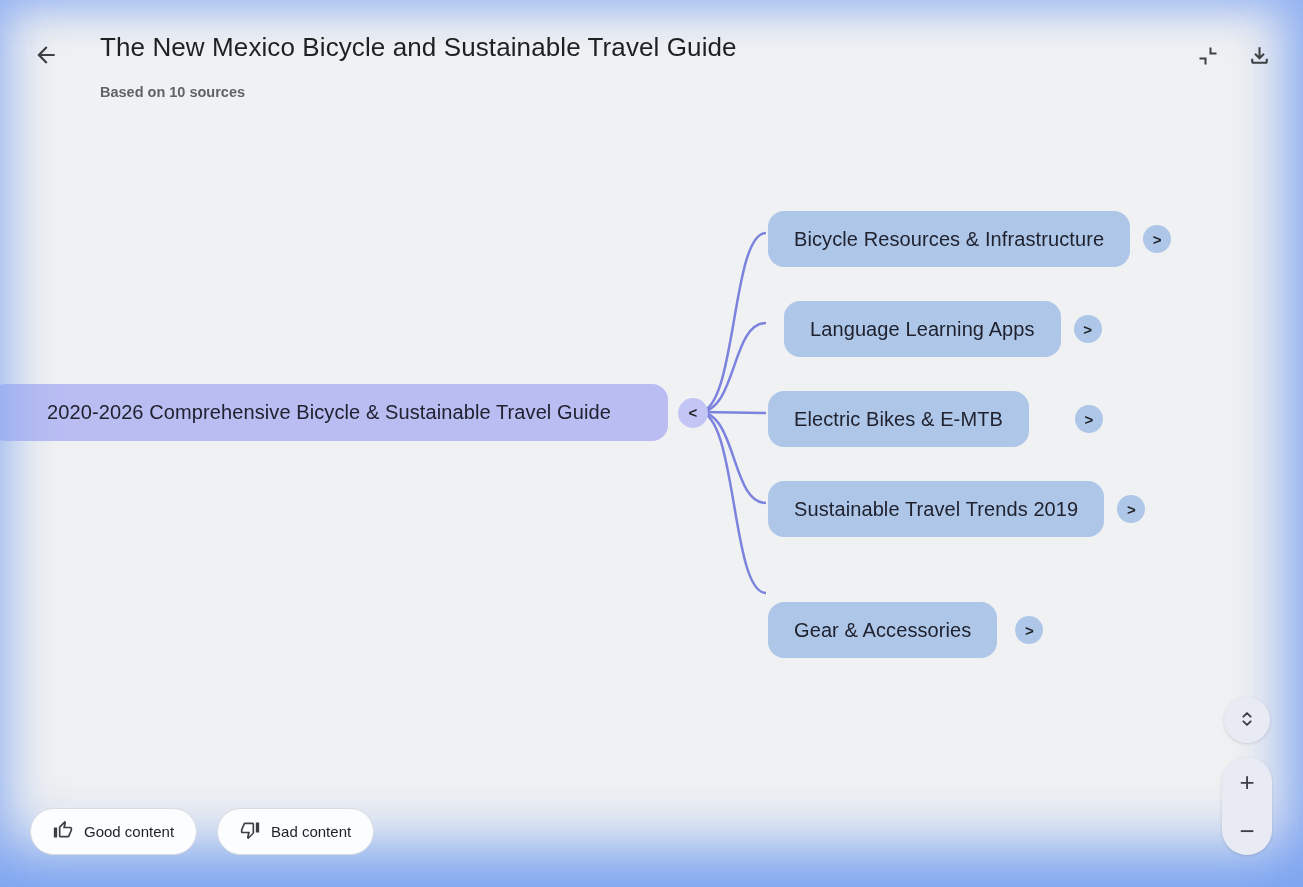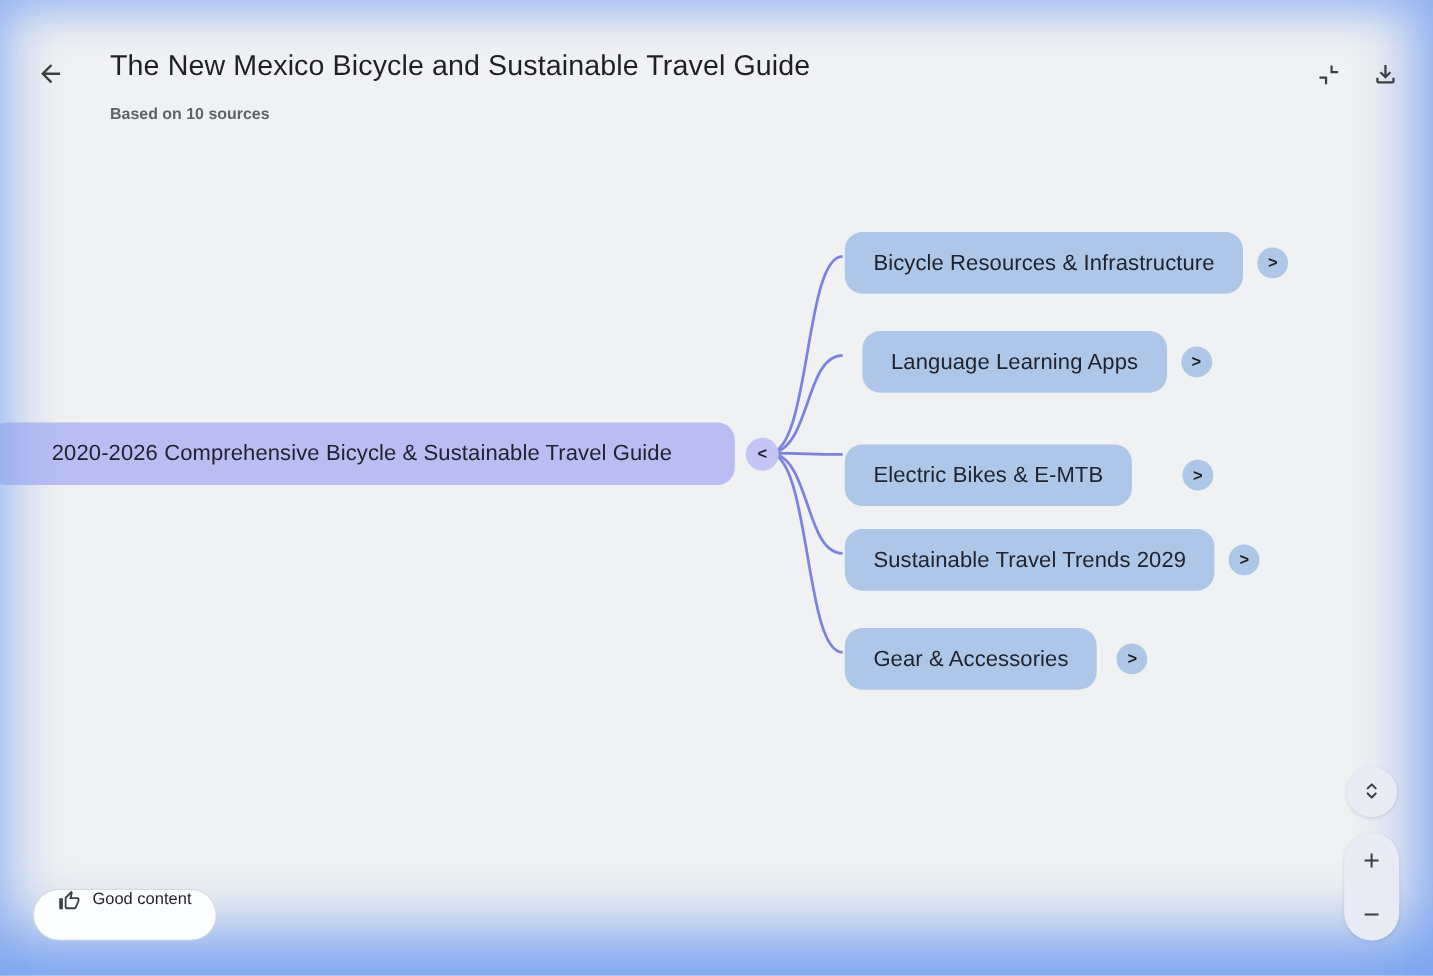--- a/index.html
+++ b/index.html
@@ -15,21 +15,21 @@
   .edge-glow {
     position: absolute; inset: 0; pointer-events: none; z-index: 6;
     box-shadow:
       inset 0 28px 40px -18px rgba(146, 178, 243, 0.80),
       inset 0 -62px 58px -20px rgba(118, 160, 240, 0.90),
       inset 34px 0 50px -22px rgba(146, 178, 243, 0.55),
       inset -42px 0 54px -22px rgba(128, 166, 241, 0.75);
   }
 
   
-  .header { position: absolute; top: 0; left: 0; right: 0; height: 115px; z-index: 8; margin-top: 12px; }
+  .header { position: absolute; top: 0; left: 0; right: 0; height: 115px; z-index: 8; }
   .back-btn {
     position: absolute; left: 30px; top: 40px; width: 32px; height: 32px;
     border: none; background: transparent; cursor: pointer; color: #3c4043;
     display: flex; align-items: center; justify-content: center;
   }
   .page-title {
     position: absolute; left: 100px; top: 32px;
     font-size: 26px; font-weight: 400; color: #1f2023; letter-spacing: 0.1px;
     white-space: nowrap;
   }
@@ -72,21 +72,21 @@
   .child-row {
     position: absolute; left: 768px; z-index: 2; height: 68px;
     display: flex; align-items: center; gap: 13px;
   }
   .child-node { background: var(--child-node-bg); }
   .child-toggle { width: 28px; height: 28px; background: var(--child-node-bg); }
 
   
   .feedback { position: absolute; left: 30px; top: 808px; z-index: 10; display: flex; gap: 20px; }
   .feedback-btn {
-    display: flex; gap: 11px;
+    display: flex; align-items: center; gap: 11px;
     height: 47px; padding: 0 22px; border-radius: 24px;
     background: #fcfdfe; border: 1px solid #d9dbdf;
     font-family: "Liberation Sans", sans-serif;
     font-size: 15px; color: #1f2023; cursor: pointer;
   }
   .feedback-btn svg { flex: 0 0 auto; }
 
   
   .fit-btn {
     position: absolute; left: 1224px; top: 697px; width: 46px; height: 46px;
@@ -133,33 +133,33 @@
             <span>Bicycle Resources &amp; Infrastructure</span>
           </div>
           <button class="toggle child-toggle">&gt;</button>
         </div>
         <div class="child-row" style="top: 295px; padding-left: 16px;">
           <div class="node child-node">
             <span>Language Learning Apps</span>
           </div>
           <button class="toggle child-toggle">&gt;</button>
         </div>
-        <div class="child-row" style="top: 398px; gap: 46px;">
+        <div class="child-row" style="top: 385px; gap: 46px;">
           <div class="node child-node">
             <span>Electric Bikes &amp; E-MTB</span>
           </div>
           <button class="toggle child-toggle">&gt;</button>
         </div>
         <div class="child-row" style="top: 475px;">
           <div class="node child-node">
-            <span>Sustainable Travel Trends 2029</span>
-          </div>
-          <button class="toggle child-toggle">&gt;</button>
-        </div>
-        <div class="child-row" style="top: 565px; gap: 18px;">
+            <span>Sustainable Travel Trends 2019</span>
+          </div>
+          <button class="toggle child-toggle">&gt;</button>
+        </div>
+        <div class="child-row" style="top: 596px; gap: 18px;">
           <div class="node child-node">
             <span>Gear &amp; Accessories</span>
           </div>
           <button class="toggle child-toggle">&gt;</button>
         </div>
       </div>
   </div>
 
   <div class="header">
     <button class="back-btn">
@@ -190,20 +190,28 @@
   </div>
 
   <div class="feedback">
     <button class="feedback-btn">
       <span>
         <svg width="20" height="20" viewBox="0 0 24 24" fill="#3c4043">
           <path d="M9 21h9c.83 0 1.54-.5 1.84-1.22l3.02-7.05c.09-.23.14-.47.14-.73v-2c0-1.1-.9-2-2-2h-6.31l.95-4.57.03-.32c0-.41-.17-.79-.44-1.06L14.17 1 7.58 7.59C7.22 7.95 7 8.45 7 9v10c0 1.1.9 2 2 2zM9 9l4.34-4.34L12 10h9v2l-3 7H9V9zM1 9h4v12H1z"></path>
         </svg>
       </span>
       <span>Good content</span>
+    </button>
+    <button class="feedback-btn">
+      <span>
+        <svg width="20" height="20" viewBox="0 0 24 24" fill="#3c4043">
+          <path d="M15 3H6c-.83 0-1.54.5-1.84 1.22l-3.02 7.05c-.09.23-.14.47-.14.73v2c0 1.1.9 2 2 2h6.31l-.95 4.57-.03.32c0 .41.17.79.44 1.06L9.83 23l6.59-6.59c.36-.36.58-.86.58-1.41V5c0-1.1-.9-2-2-2zm0 12.59L10.66 19.93 12 14H3v-2l3-7h9v10.59zM19 3h4v12h-4z"></path>
+        </svg>
+      </span>
+      <span>Bad content</span>
     </button>
   </div>
 
   <button class="fit-btn">
     <span>
       <svg width="22" height="22" viewBox="0 0 24 24" fill="none" stroke="currentColor" stroke-width="2" stroke-linecap="round" stroke-linejoin="round">
         <path d="M8 9.5 12 5.5l4 4"></path>
         <path d="M8 14.5l4 4 4-4"></path>
       </svg>
     </span>

